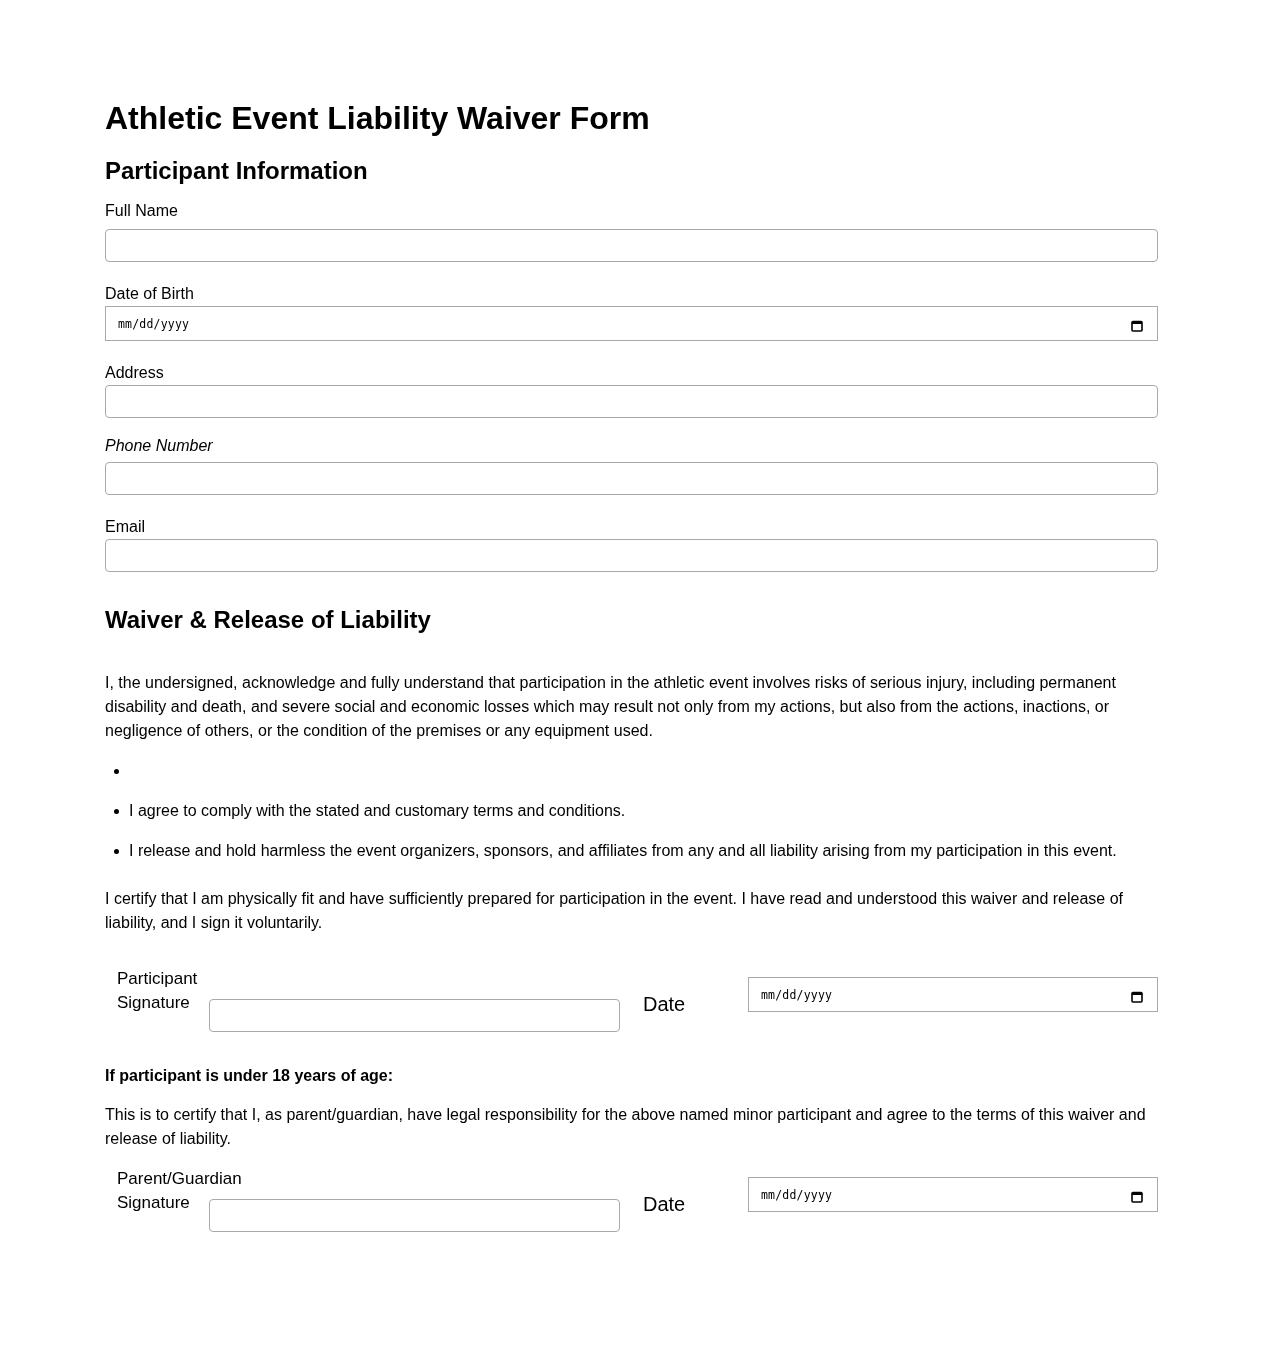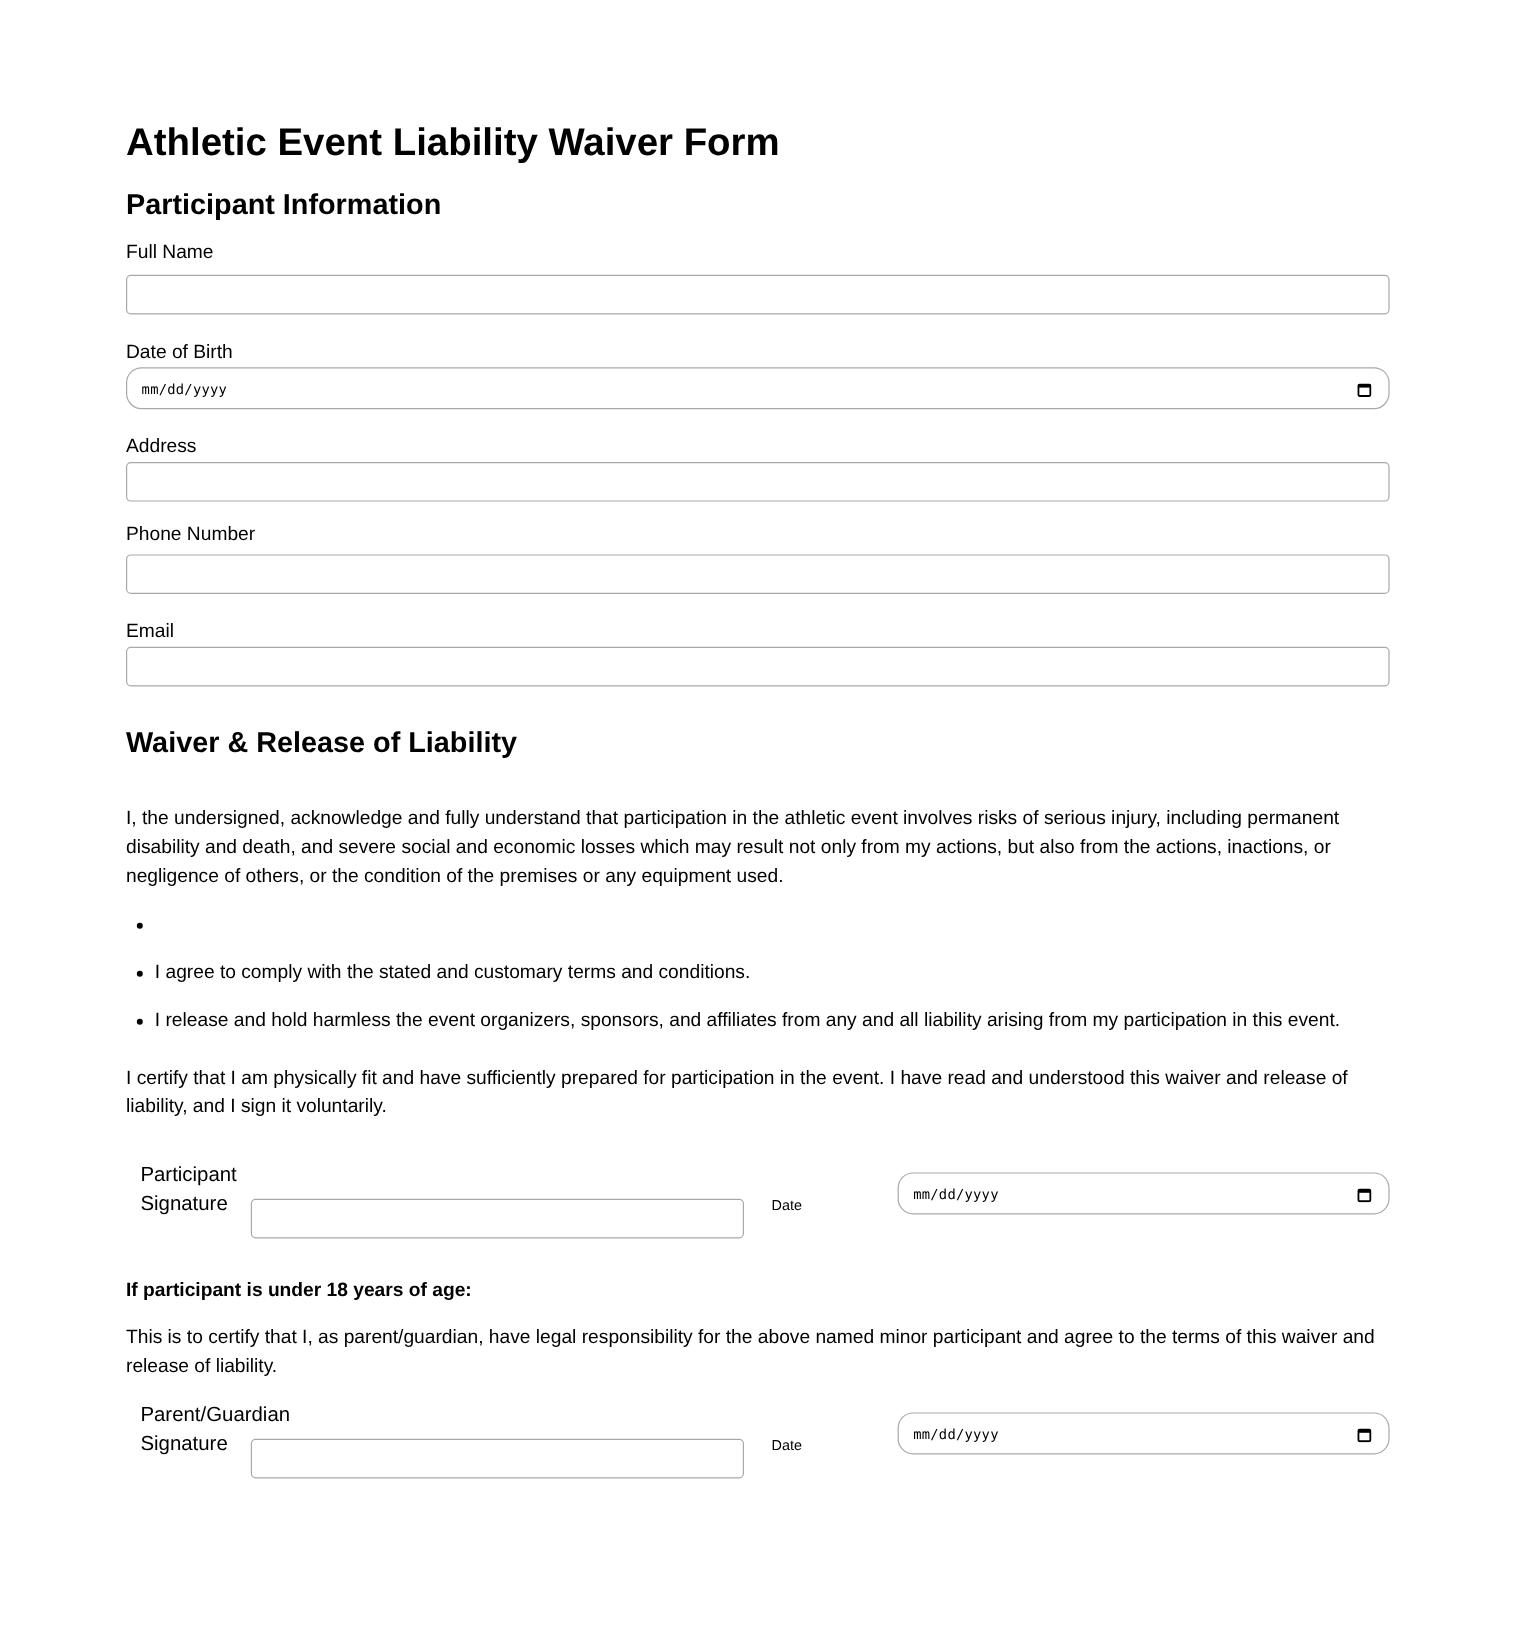--- a/index.html
+++ b/index.html
@@ -35,21 +35,21 @@
     position: absolute; left: 0;
     width: 1053px; height: 33px;
     border: 1px solid #a9a9a9; border-radius: 4px;
     background: #fff;
     font-family: "Liberation Sans", sans-serif; font-size: 14px;
     padding: 0 8px;
   }
   .date-input {
     position: absolute;
     height: 35px;
-    border: 1px solid #a9a9a9; border-radius: 13px;
+    border: 1px solid #a9a9a9; border-radius: 0;
     background: #fff;
     display: flex; align-items: center; justify-content: space-between;
     padding: 0 14px 0 12px;
   }
   .date-placeholder {
     font-family: "DejaVu Sans Mono", "Liberation Mono", monospace;
     font-size: 11.5px; color: #000; letter-spacing: 0.2px;
   }
   .cal-icon { width: 12px; height: 12px; display: inline-block; }
   p.body {
@@ -74,21 +74,21 @@
     position: absolute; left: 12px;
     font-size: 17px; line-height: 24px;
   }
   .sig-input {
     position: absolute; left: 104px;
     width: 411px; height: 33px;
     border: 1px solid #a9a9a9; border-radius: 4px; background: #fff;
   }
   .date-word {
     position: absolute; left: 538px;
-    font-size: 12px; line-height: 20px;
+    font-size: 20px; line-height: 20px;
   }
   .minor-heading {
     position: absolute; left: 0;
     font-size: 16px; font-weight: bold; line-height: 20px;
     white-space: nowrap;
   }
 </style>
 </head>
 <body>
 
@@ -108,21 +108,21 @@
       <svg width="12" height="12" viewBox="0 0 12 12">
           <rect x="1" y="1.5" width="10" height="9.5" rx="1" fill="none" stroke="#000" stroke-width="1.6"></rect>
           <rect x="1" y="1.5" width="10" height="2.5" fill="#000"></rect>
         </svg>
     </span>
   </div>
 
   <label class="field-label" style="top:363px;">Address</label>
   <input class="text-input" style="top: 385px;" type="text" value="">
 
-  <label class="field-label" style="top:436px;">Phone Number</label>
+  <label class="field-label" style="top:436px;font-style:italic;">Phone Number</label>
   <input class="text-input" style="top: 462px;" type="text" value="">
 
   <label class="field-label" style="top:517px;">Email</label>
   <input class="text-input" style="top: 539px;" type="text" value="">
 
   <h2 style="top:605px;">Waiver &amp; Release of Liability</h2>
 
   <p class="body" style="top:671px;">I, the undersigned, acknowledge and fully understand that participation in the athletic event involves risks of serious injury, including permanent disability and death, and severe social and economic losses which may result not only from my actions, but also from the actions, inactions, or negligence of others, or the condition of the premises or any equipment used.</p>
 
   <ul class="bullets" style="top:761px;">

